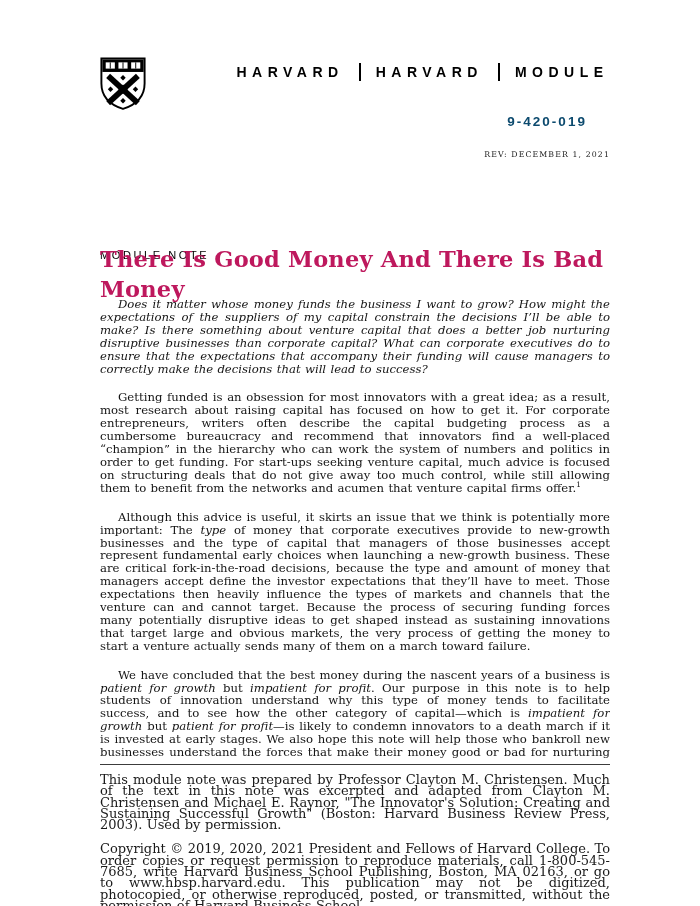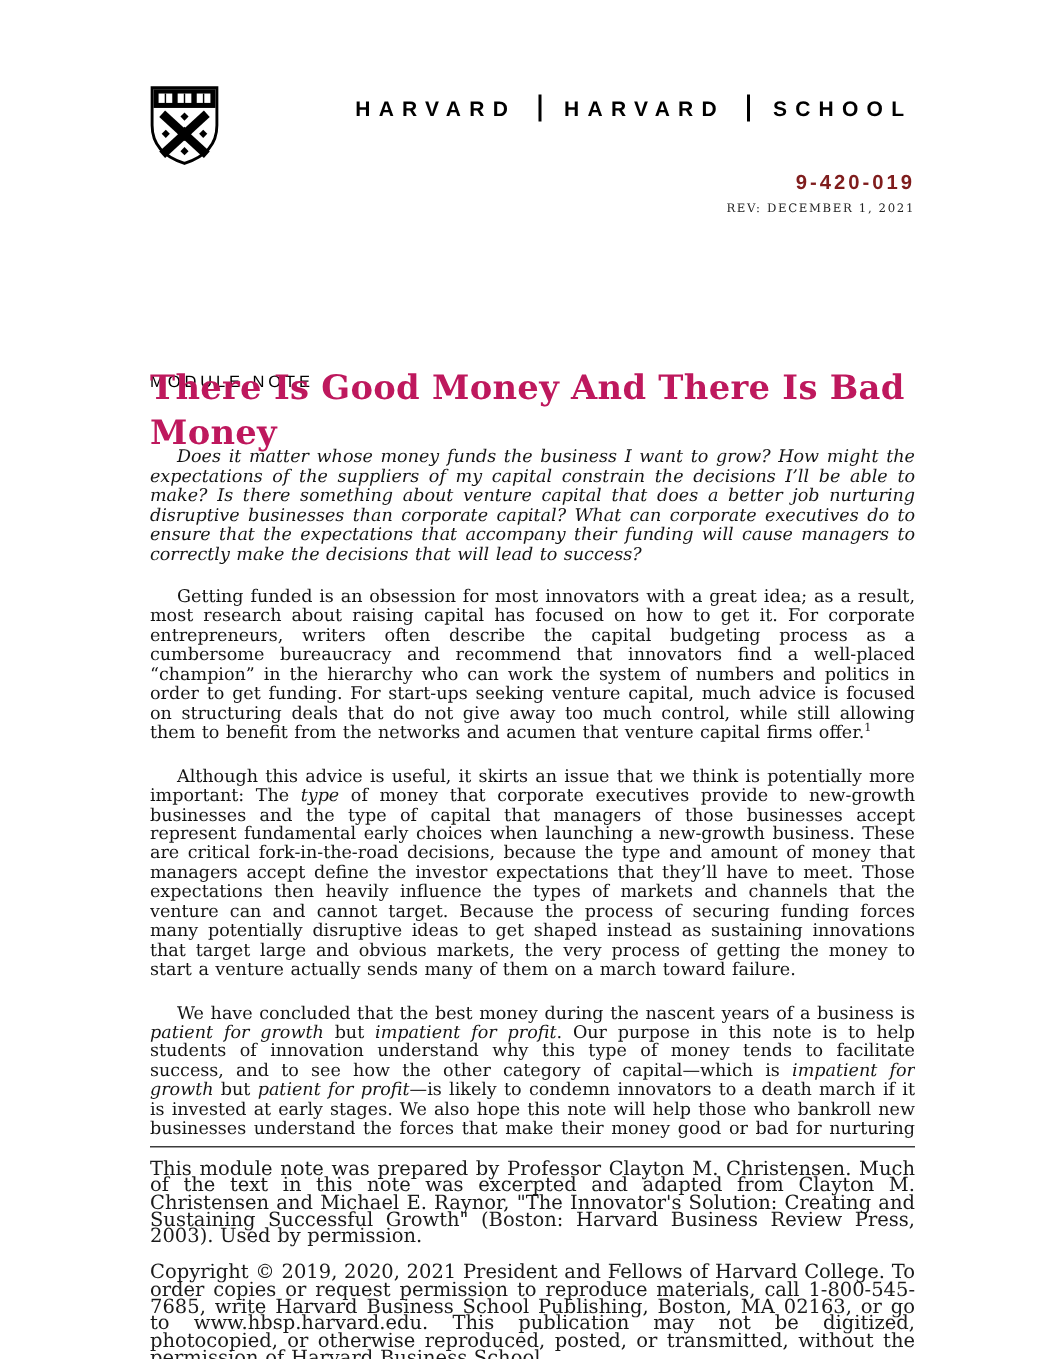--- a/index.html
+++ b/index.html
@@ -16,24 +16,24 @@
     position:absolute; left:145px; top:63px; width:555px;
     display:flex; justify-content:center; align-items:center; gap:15px;
     font-family:"Liberation Sans", sans-serif; font-weight:bold;
     font-size:14px; letter-spacing:5.5px; color:#000; white-space:nowrap;
   }
   .wm-divider { width:2px; height:18px; background:#000; flex:0 0 auto; }
 
   .docblock { position:absolute; right:90px; top:114px; text-align:right; }
   .docnum {
     font-family:"Liberation Sans", sans-serif; font-weight:bold;
-    font-size:13.5px; letter-spacing:2px; color:#7f1d1d;
+    font-size:13.5px; letter-spacing:2px; color:#0c4a6e;text-align:center;
   }
   .rev {
-    margin-top:5px; font-size:7.8px; letter-spacing:1.1px; color:#222;
+    margin-top:21px; font-size:7.8px; letter-spacing:1.1px; color:#222;
     font-family:"DejaVu Serif", serif;
   }
 
   
   .module-label {
     position:absolute; left:100px; top:205px;
     font-family:"Liberation Sans", sans-serif; font-weight:normal;
     font-size:11px; letter-spacing:2.6px; color:#000;margin-top:44px;
   }
   .doc-title {
@@ -87,21 +87,21 @@
       <rect x="72" y="66" width="8" height="8" transform="rotate(45 76 70)"></rect>
       <rect x="46" y="90" width="8" height="8" transform="rotate(45 50 94)"></rect>
     </g>
   </svg>
 
   <div class="wordmark">
     <span>HARVARD</span>
     <span class="wm-divider"></span>
     <span>HARVARD</span>
     <span class="wm-divider"></span>
-    <span>SCHOOL</span>
+    <span>MODULE</span>
   </div>
 
   <div class="docblock">
     <div class="docnum">9-420-019</div>
     <div class="rev">REV: DECEMBER 1, 2021</div>
   </div>
 
   <div class="module-label">MODULE NOTE</div>
   <h1 class="doc-title">There Is Good Money And There Is Bad Money</h1>
 

